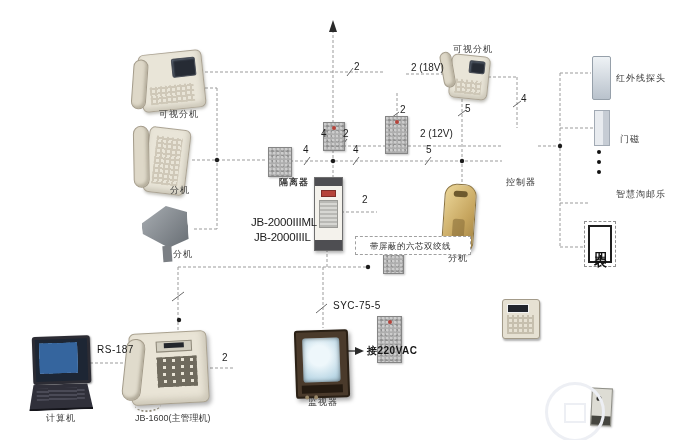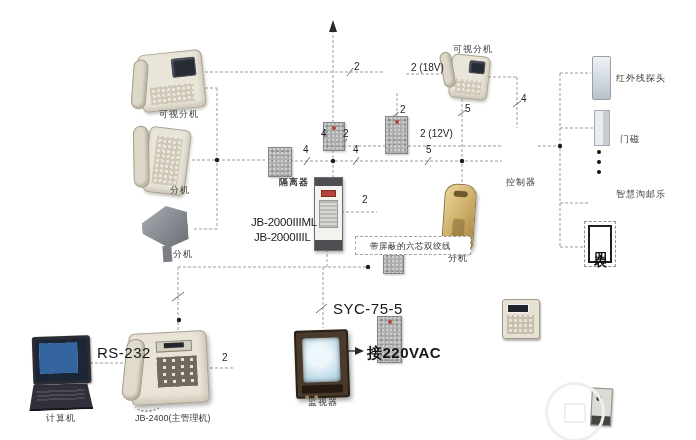--- a/index.html
+++ b/index.html
@@ -7,21 +7,21 @@
        font-family:"Liberation Sans",sans-serif;}
   .canvas{position:absolute;left:0;top:0;width:696px;height:440px;background:#fff;}
   svg.wires{position:absolute;left:0;top:0;pointer-events:none;}
   .wire{fill:none;stroke:var(--line,#9b9b9b);stroke-width:1;stroke-dasharray:3 2;}
   .tick{stroke:#6a6a6a;stroke-width:1;}
   .dot{fill:#1c1c1c;}
   .arrow{fill:#2a2a2a;}
 
   .lbl{position:absolute;font-size:9px;color:var(--label,#3a3a3a);white-space:nowrap;letter-spacing:1px;text-align:center;}
   .num{position:absolute;font-size:10px;color:#1d1d1d;white-space:nowrap;}
-  .big{position:absolute;font-size:15px;color:#161616;white-space:nowrap;letter-spacing:.5px;}
+  .big{position:absolute;font-size:10px;color:#161616;white-space:nowrap;letter-spacing:.5px;}
   .model{position:absolute;font-size:11.5px;color:#202020;white-space:nowrap;letter-spacing:-.2px;font-weight:500;}
 
   .dev{position:absolute;}
   
   .phonebody{background:#e9e5d8;border:1px solid #aca494;border-radius:6px;position:relative;
              box-shadow:1px 2px 3px rgba(90,85,70,.35), inset -2px -3px 5px rgba(120,110,90,.25);}
   .screen{position:absolute;background:#262b34;border:1px solid #4a4f58;border-radius:2px;
           box-shadow:inset 1px 1px 2px #5c6673;}
   .keys{position:absolute;background:
         repeating-linear-gradient(0deg,#c9c2b1 0 2px,transparent 2px 5px),
@@ -287,21 +287,21 @@
   <div class="dev master" style="left:130px;top:332px;">
     <div class="body">
       <div class="hs"></div>
       <div class="disp">
           <i></i>
         </div>
       <div class="pad"></div>
       <div class="cord"></div>
     </div>
   </div>
-  <span class="lbl" style="left:135px;top:412px;letter-spacing:0;">JB-2400(主管理机)</span>
+  <span class="lbl" style="left:135px;top:412px;letter-spacing:0;">JB-1600(主管理机)</span>
 
   <div class="dev monitor" style="left:295px;top:330px;">
     <div class="frame">
       <div class="scrn"></div>
       <div class="strip"><i></i><i></i></div>
     </div>
   </div>
   <span class="lbl" style="left:308px;top:396px;">监视器</span>
 
   <div class="stamp" style="left:545px;top:382px;">
@@ -320,16 +320,16 @@
   <span class="num" style="left:420px;top:128px;">2 (12V)</span>
   <span class="num" style="left:321px;top:128px;">4</span>
   <span class="num" style="left:343px;top:128px;">2</span>
   <span class="num" style="left:303px;top:144px;">4</span>
   <span class="num" style="left:353px;top:144px;">4</span>
   <span class="num" style="left:426px;top:144px;">5</span>
   <span class="num" style="left:362px;top:194px;">2</span>
   <span class="num" style="left:222px;top:352px;">2</span>
 
   <span class="big" style="left:333px;top:300px;">SYC-75-5</span>
-  <span class="big" style="left:97px;top:344px;">RS-232</span>
+  <span class="big" style="left:97px;top:344px;">RS-187</span>
   <span class="big" style="left:367px;top:344px;font-weight:600;">接220VAC</span>
 
 </div>
 
 </body></html>

